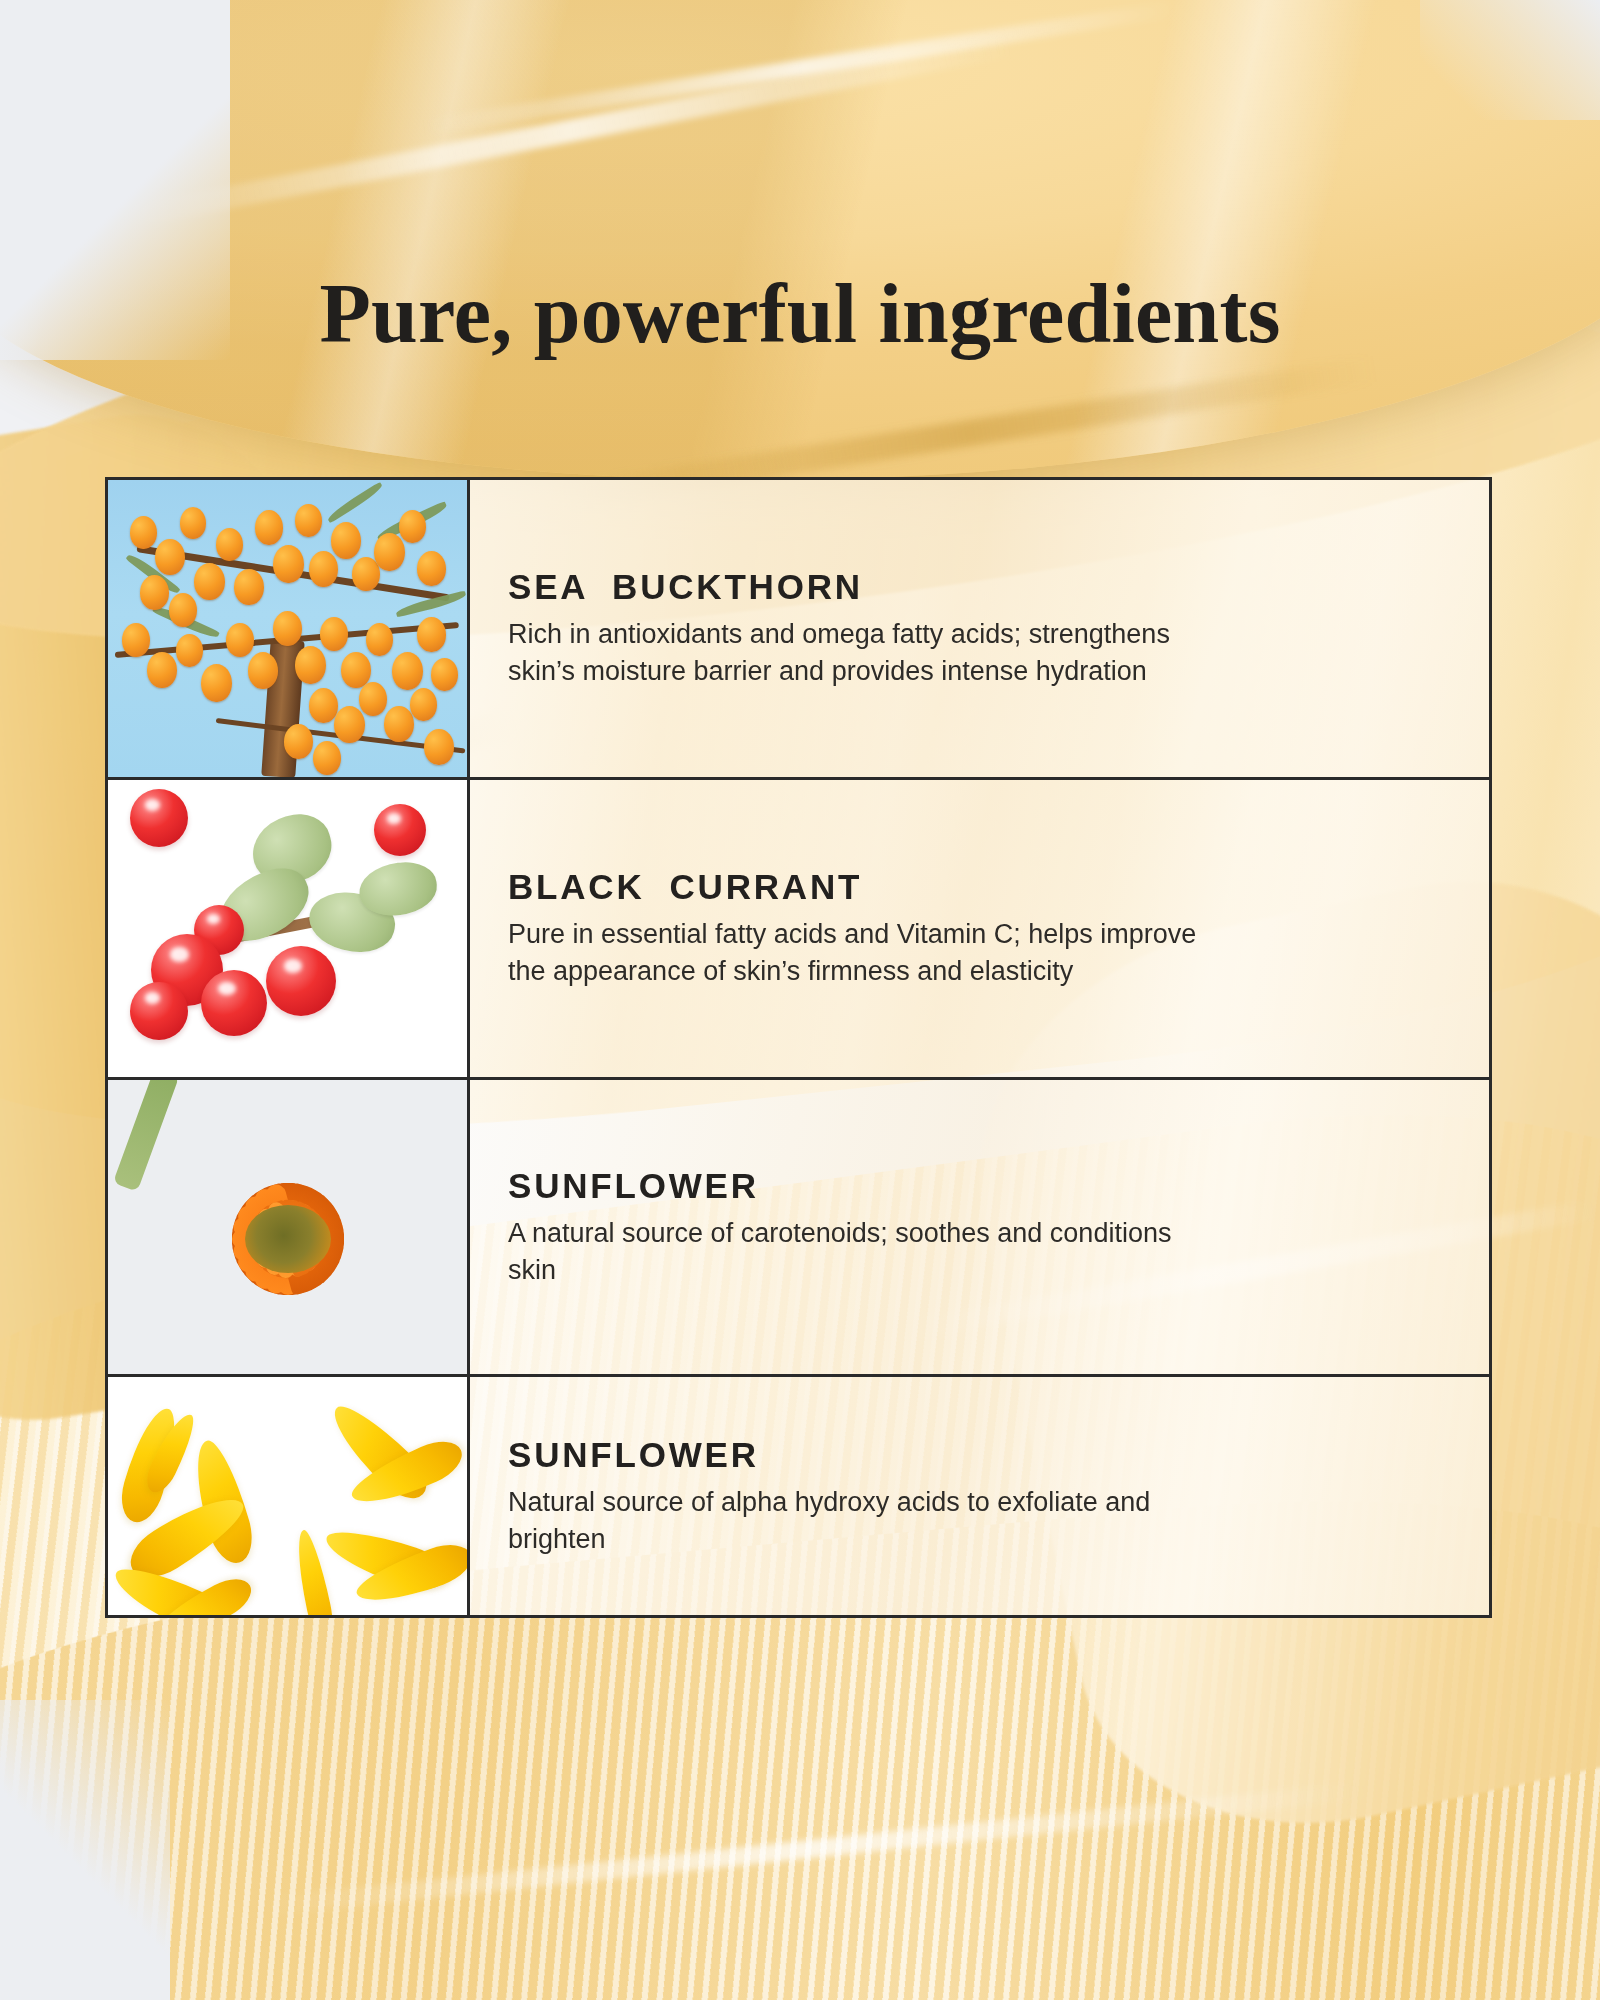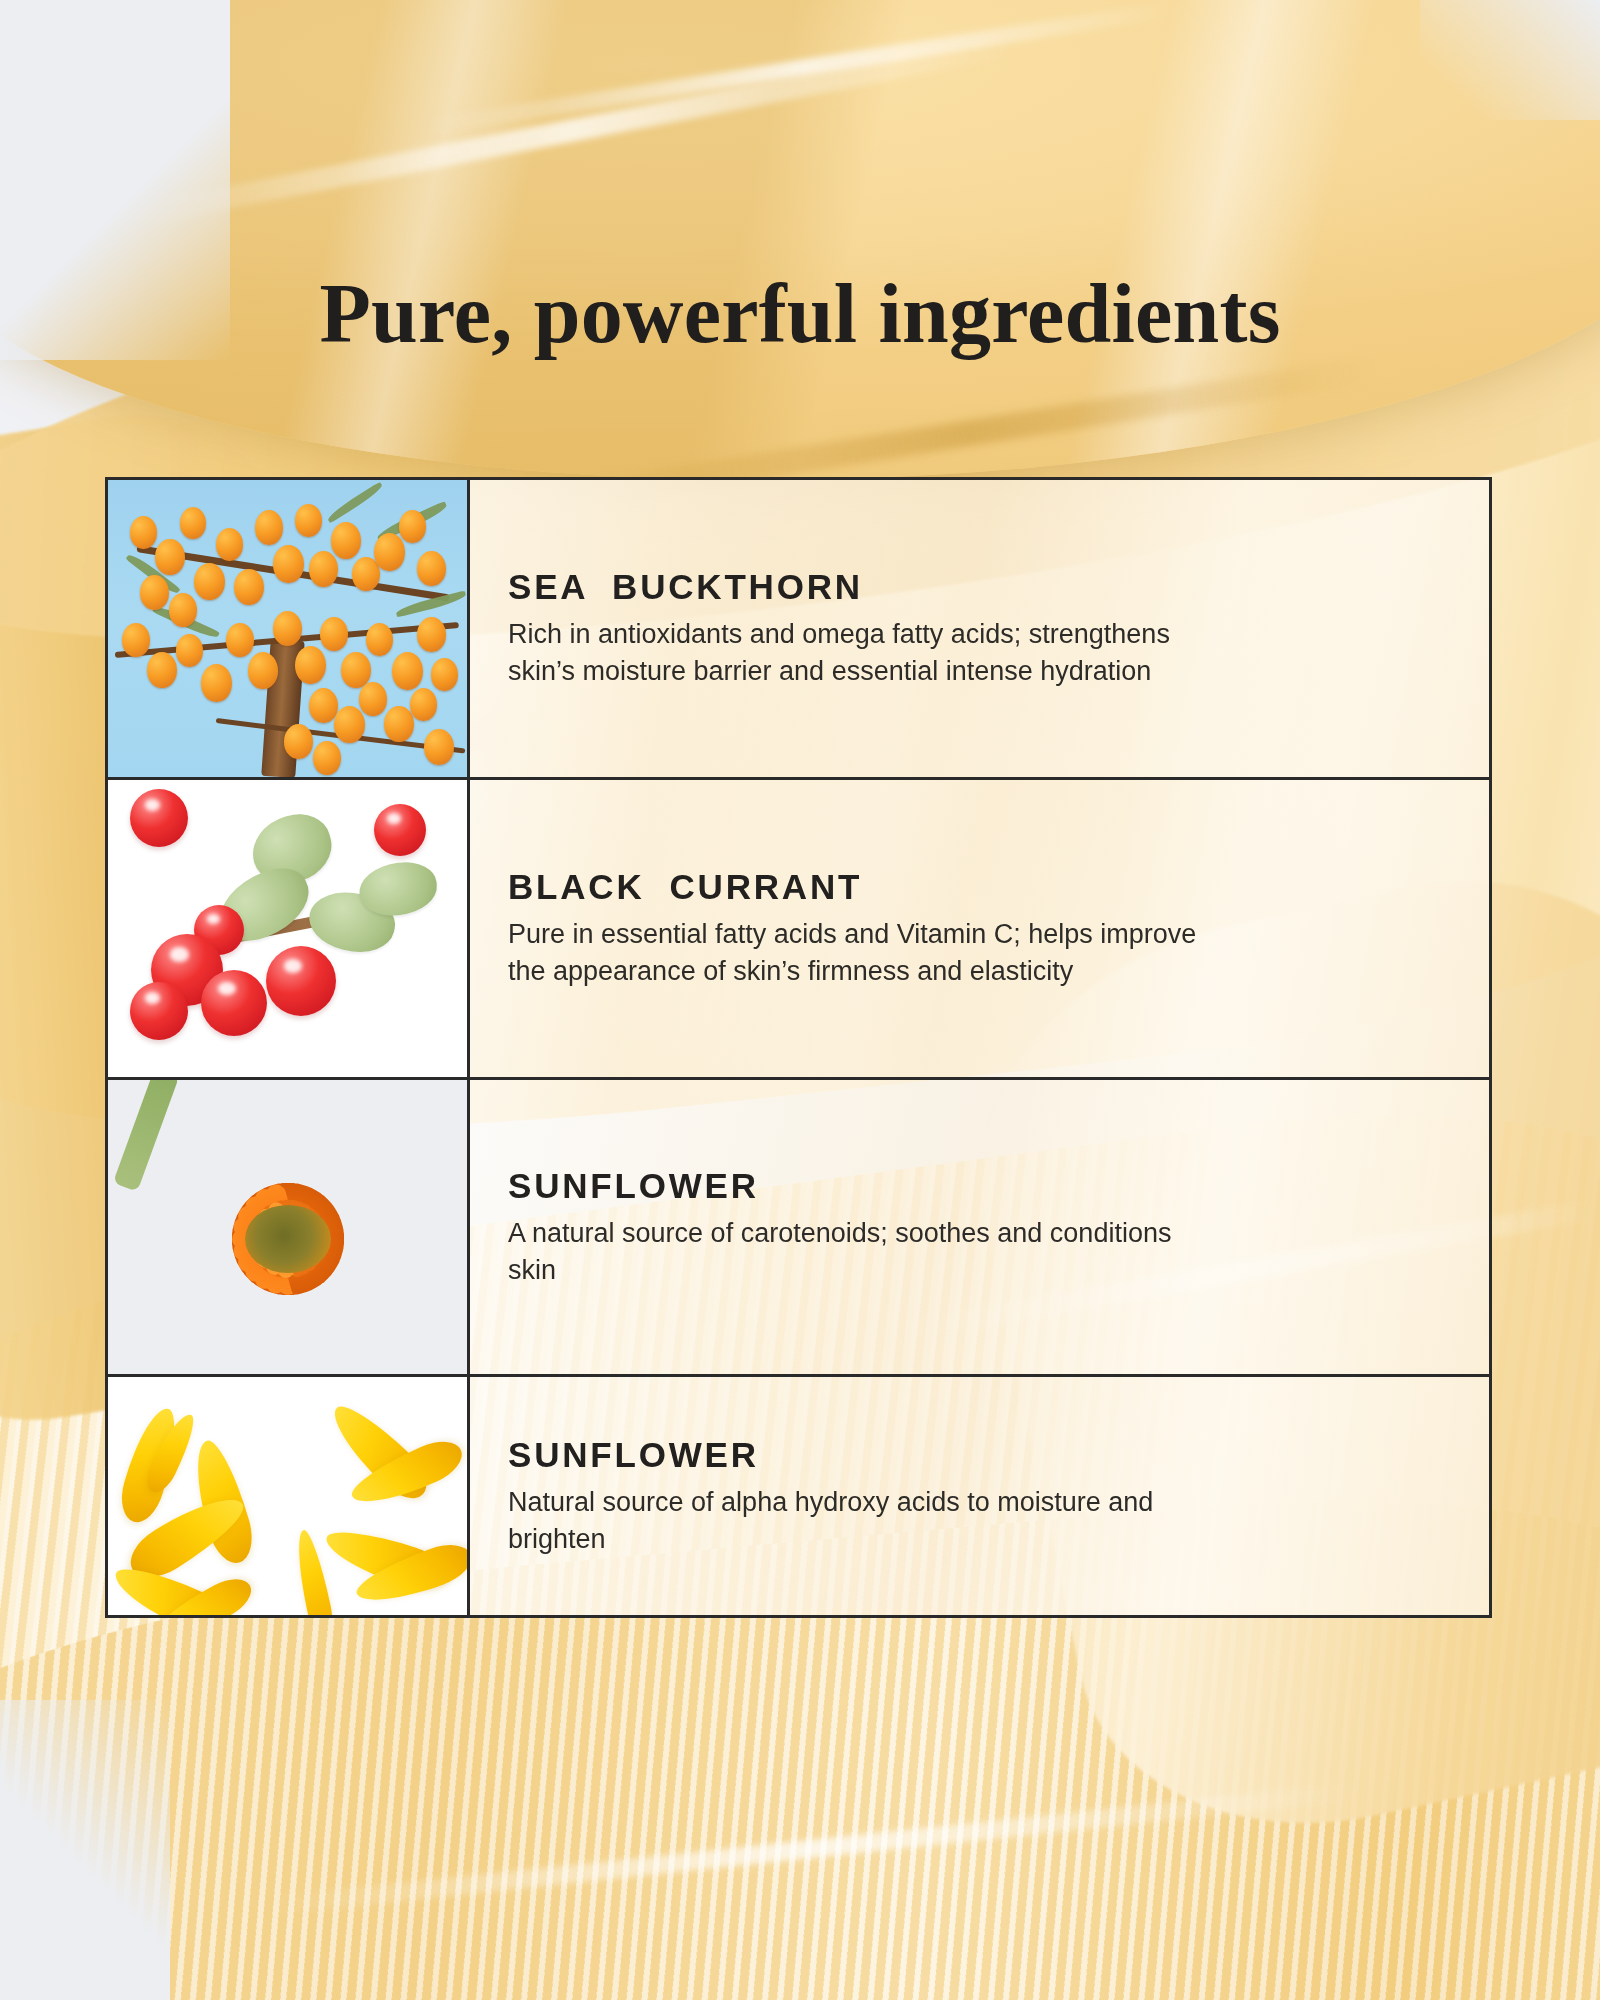--- a/index.html
+++ b/index.html
@@ -261,21 +261,21 @@
         <div class="sb-berry" style="left:70%;top:68%;width:28px;height:34px;"></div>
         <div class="sb-berry" style="left:77%;top:76%;width:30px;height:36px;"></div>
         <div class="sb-berry" style="left:84%;top:70%;width:27px;height:33px;"></div>
         <div class="sb-berry" style="left:49%;top:82%;width:29px;height:35px;"></div>
         <div class="sb-berry" style="left:57%;top:88%;width:28px;height:34px;"></div>
         <div class="sb-berry" style="left:88%;top:84%;width:30px;height:36px;"></div>
       </div>
     </div>
     <div class="cellbody">
       <div class="ing-name">SEA  BUCKTHORN</div>
-      <div class="ing-desc">Rich in antioxidants and omega fatty acids; strengthens skin’s moisture barrier and essential intense hydration</div>
+      <div class="ing-desc">Rich in antioxidants and omega fatty acids; strengthens skin’s moisture barrier and provides intense hydration</div>
     </div>
   </div>
 
   <div class="row" style="height:300px;">
     <div class="thumb">
       <div class="bc">
         <div class="bc-stem"></div>
         <div class="bc-leaf" style="left:40%;top:12%;width:80px;height:66px;transform:rotate(-16deg);"></div>
         <div class="bc-leaf" style="left:30%;top:32%;width:96px;height:60px;transform:rotate(-28deg);"></div>
         <div class="bc-leaf" style="left:56%;top:38%;width:86px;height:58px;transform:rotate(14deg);"></div>
@@ -361,17 +361,17 @@
         <div class="sf-petal" style="left:78%;top:16%;width:38px;height:118px;transform:rotate(-114deg);"></div>
         <div class="sf-petal" style="left:72%;top:50%;width:40px;height:126px;transform:rotate(-72deg);"></div>
         <div class="sf-petal" style="left:80%;top:58%;width:38px;height:120px;transform:rotate(-110deg);"></div>
         <div class="sf-petal" style="left:12%;top:68%;width:40px;height:122px;transform:rotate(-66deg);"></div>
         <div class="sf-petal" style="left:22%;top:76%;width:34px;height:104px;transform:rotate(-118deg);"></div>
         <div class="sf-petal" style="left:54%;top:64%;width:24px;height:112px;transform:rotate(-12deg);"></div>
       </div>
     </div>
     <div class="cellbody">
       <div class="ing-name">SUNFLOWER</div>
-      <div class="ing-desc">Natural source of alpha hydroxy acids to moisture and brighten</div>
+      <div class="ing-desc">Natural source of alpha hydroxy acids to exfoliate and brighten</div>
     </div>
   </div>
 
 </div>
 
 </body></html>

